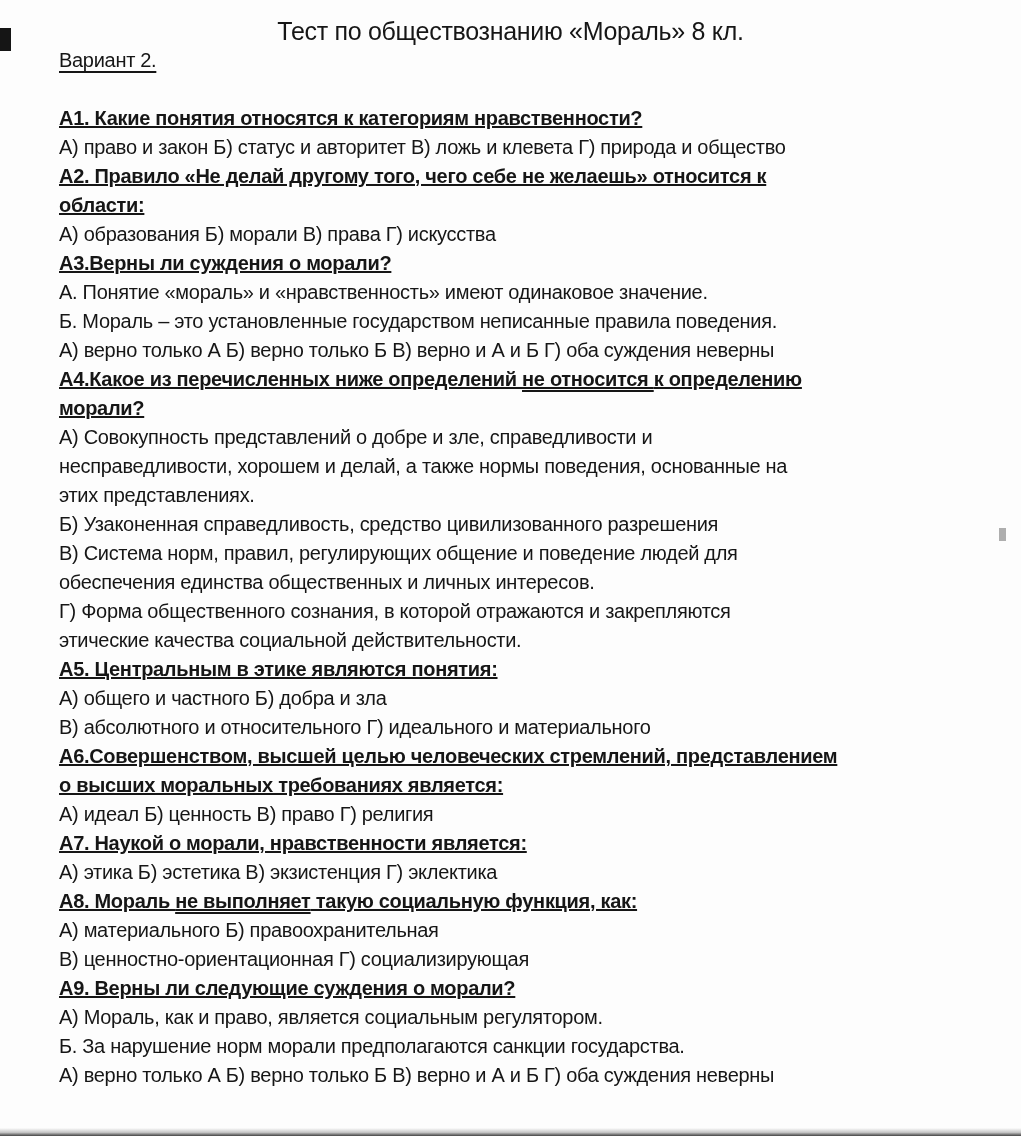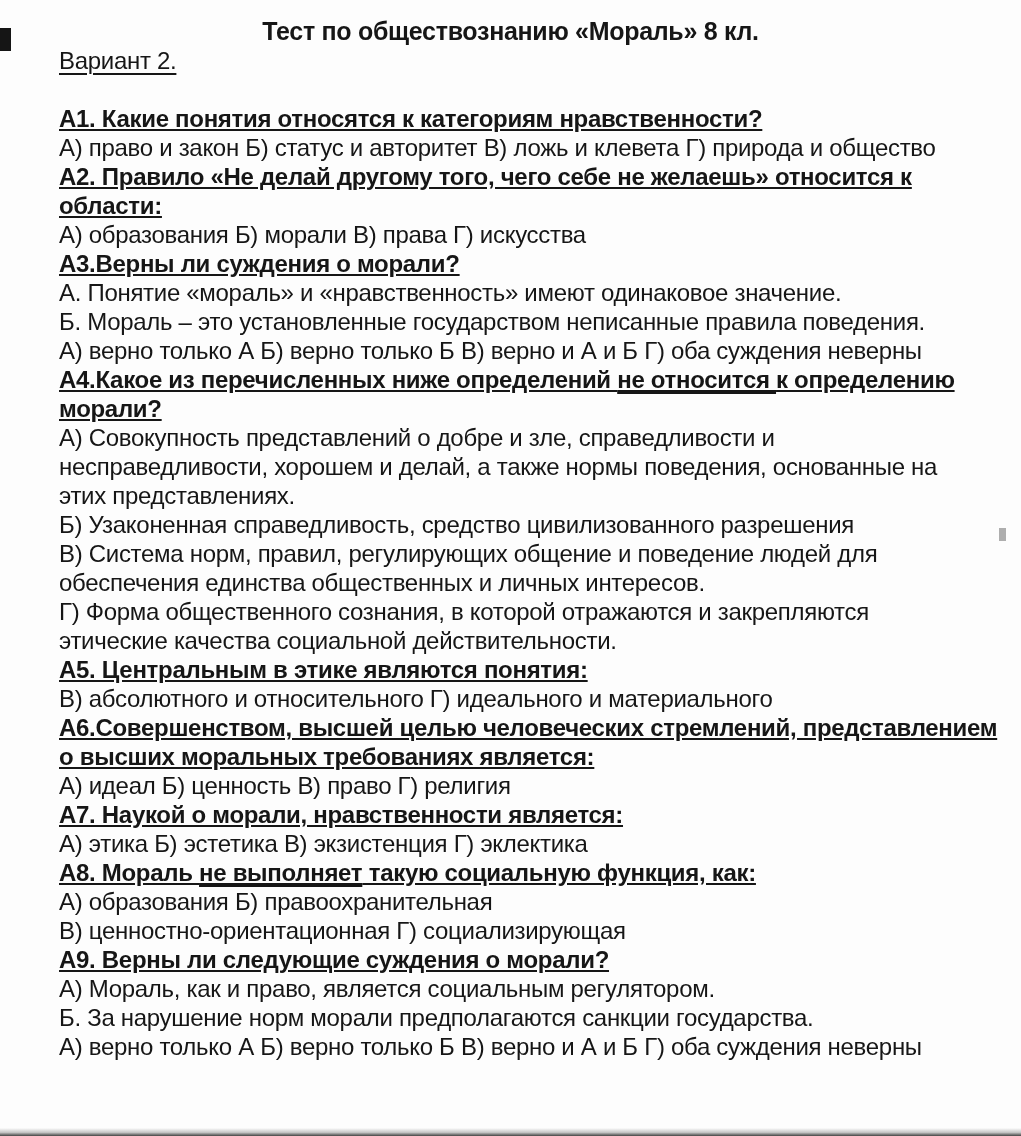--- a/index.html
+++ b/index.html
@@ -13,32 +13,32 @@
   .page {
     position: relative;
     width: 1021px; height: 1136px;
     background: #fdfdfd;
     overflow: hidden;
   }
   .doc {
     padding: 17px 18px 0 59px;
   }
   .line {
-    font-size: 24px;
+    font-size: 20px;
     line-height: 29px;
     letter-spacing: -0.3px;
     white-space: nowrap;
   }
   .bold   { font-weight: bold; text-decoration: underline; }
   .italic { }
   .title-line {
     margin-left: -59px;  
     margin-right: -18px;
     text-align: center;
-    font-weight: bold;
+    font-weight: normal;
     font-size: 25px;
   }
   .variant-line { margin-bottom: 29px; }
   .u, .underlined {
     text-decoration: underline;
     text-decoration-thickness: 2px;
     text-underline-offset: 4px;
   }
   .corner-mark {
     position: absolute;
@@ -102,37 +102,38 @@
       <div class="line">этих представлениях.</div>
       <div class="line">Б) Узаконенная справедливость, средство цивилизованного разрешения</div>
       <div class="line">В) Система норм, правил, регулирующих общение и поведение людей для</div>
       <div class="line">обеспечения единства общественных и личных интересов.</div>
       <div class="line">Г) Форма общественного сознания, в которой отражаются и закрепляются</div>
       <div class="line">этические качества социальной действительности.</div>
     </div>
 
     <div>
       <div class="line bold">А5. Центральным в этике являются понятия:</div>
+      <div class="line">А) общего и частного Б) добра и зла</div>
       <div class="line">В) абсолютного и относительного Г) идеального и материального</div>
     </div>
 
     <div>
       <div class="line bold">А6.Совершенством, высшей целью человеческих стремлений, представлением</div>
       <div class="line bold">о высших моральных требованиях является:</div>
       <div class="line">А) идеал Б) ценность В) право Г) религия</div>
     </div>
 
     <div>
       <div class="line bold">А7. Наукой о морали, нравственности является:</div>
       <div class="line">А) этика Б) эстетика В) экзистенция Г) эклектика</div>
     </div>
 
     <div>
       <div class="line bold"><span>А8. Мораль </span><span class="u">не выполняет</span><span> такую социальную функция, как:</span></div>
-      <div class="line">А) образования Б) правоохранительная</div>
+      <div class="line">А) материального Б) правоохранительная</div>
       <div class="line">В) ценностно-ориентационная Г) социализирующая</div>
     </div>
 
     <div>
       <div class="line bold">А9. Верны ли следующие суждения о морали?</div>
       <div class="line italic">А) Мораль, как и право, является социальным регулятором.</div>
       <div class="line italic">Б. За нарушение норм морали предполагаются санкции государства.</div>
       <div class="line">А) верно только А Б) верно только Б В) верно и А и Б Г) оба суждения неверны</div>
     </div>
 

